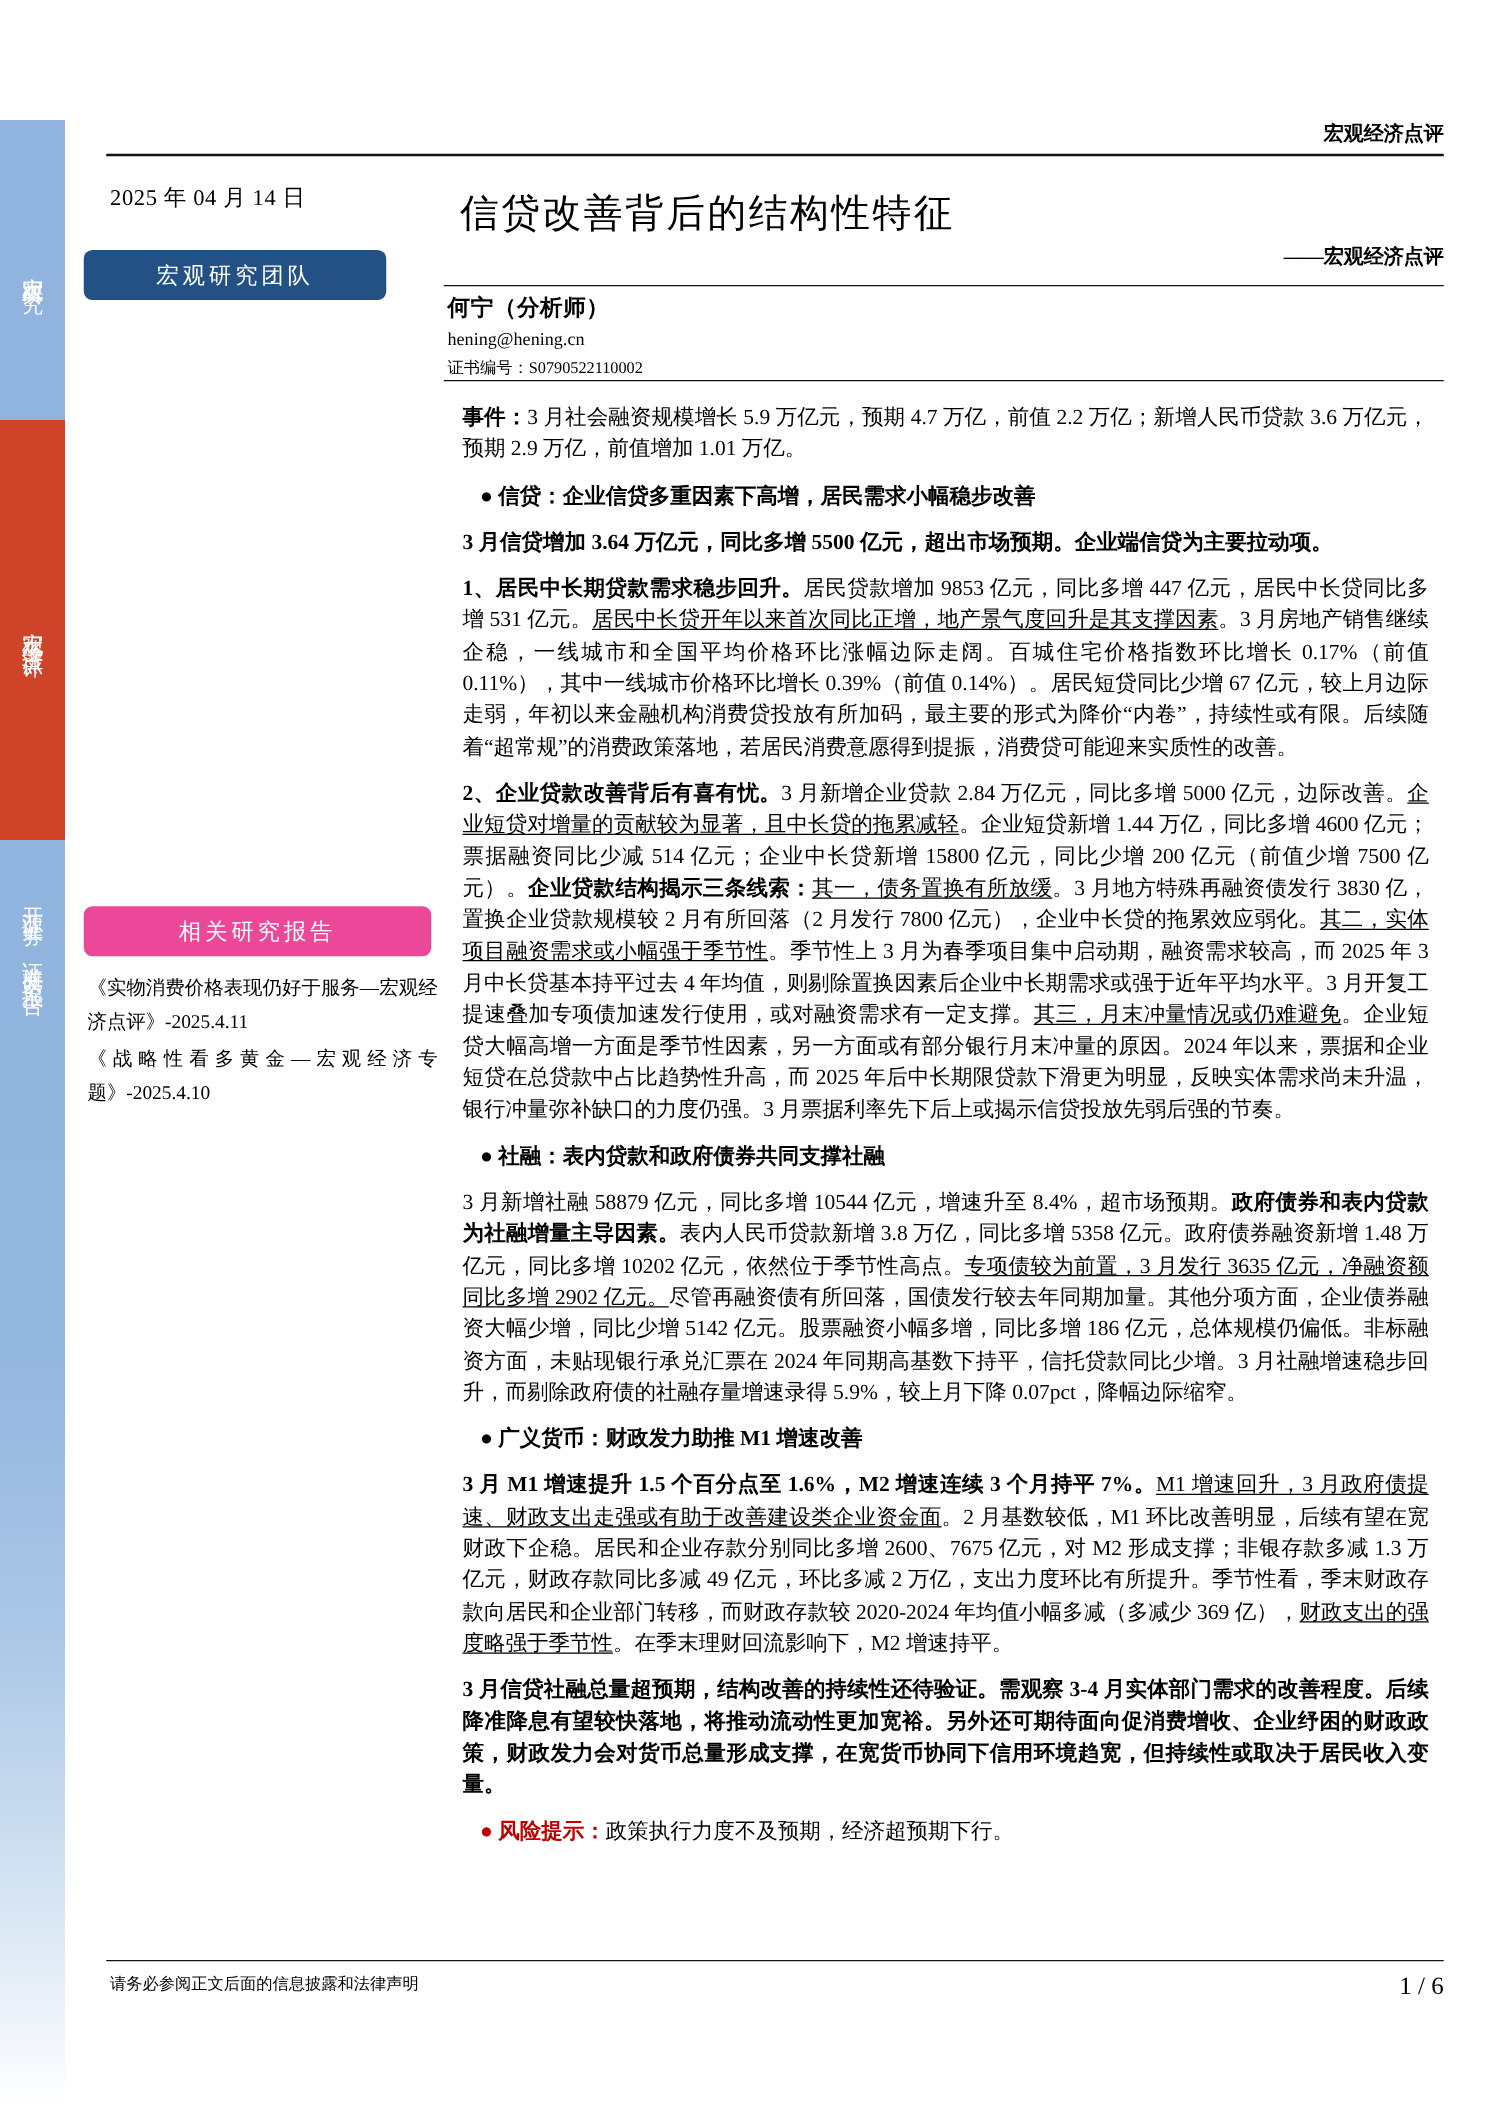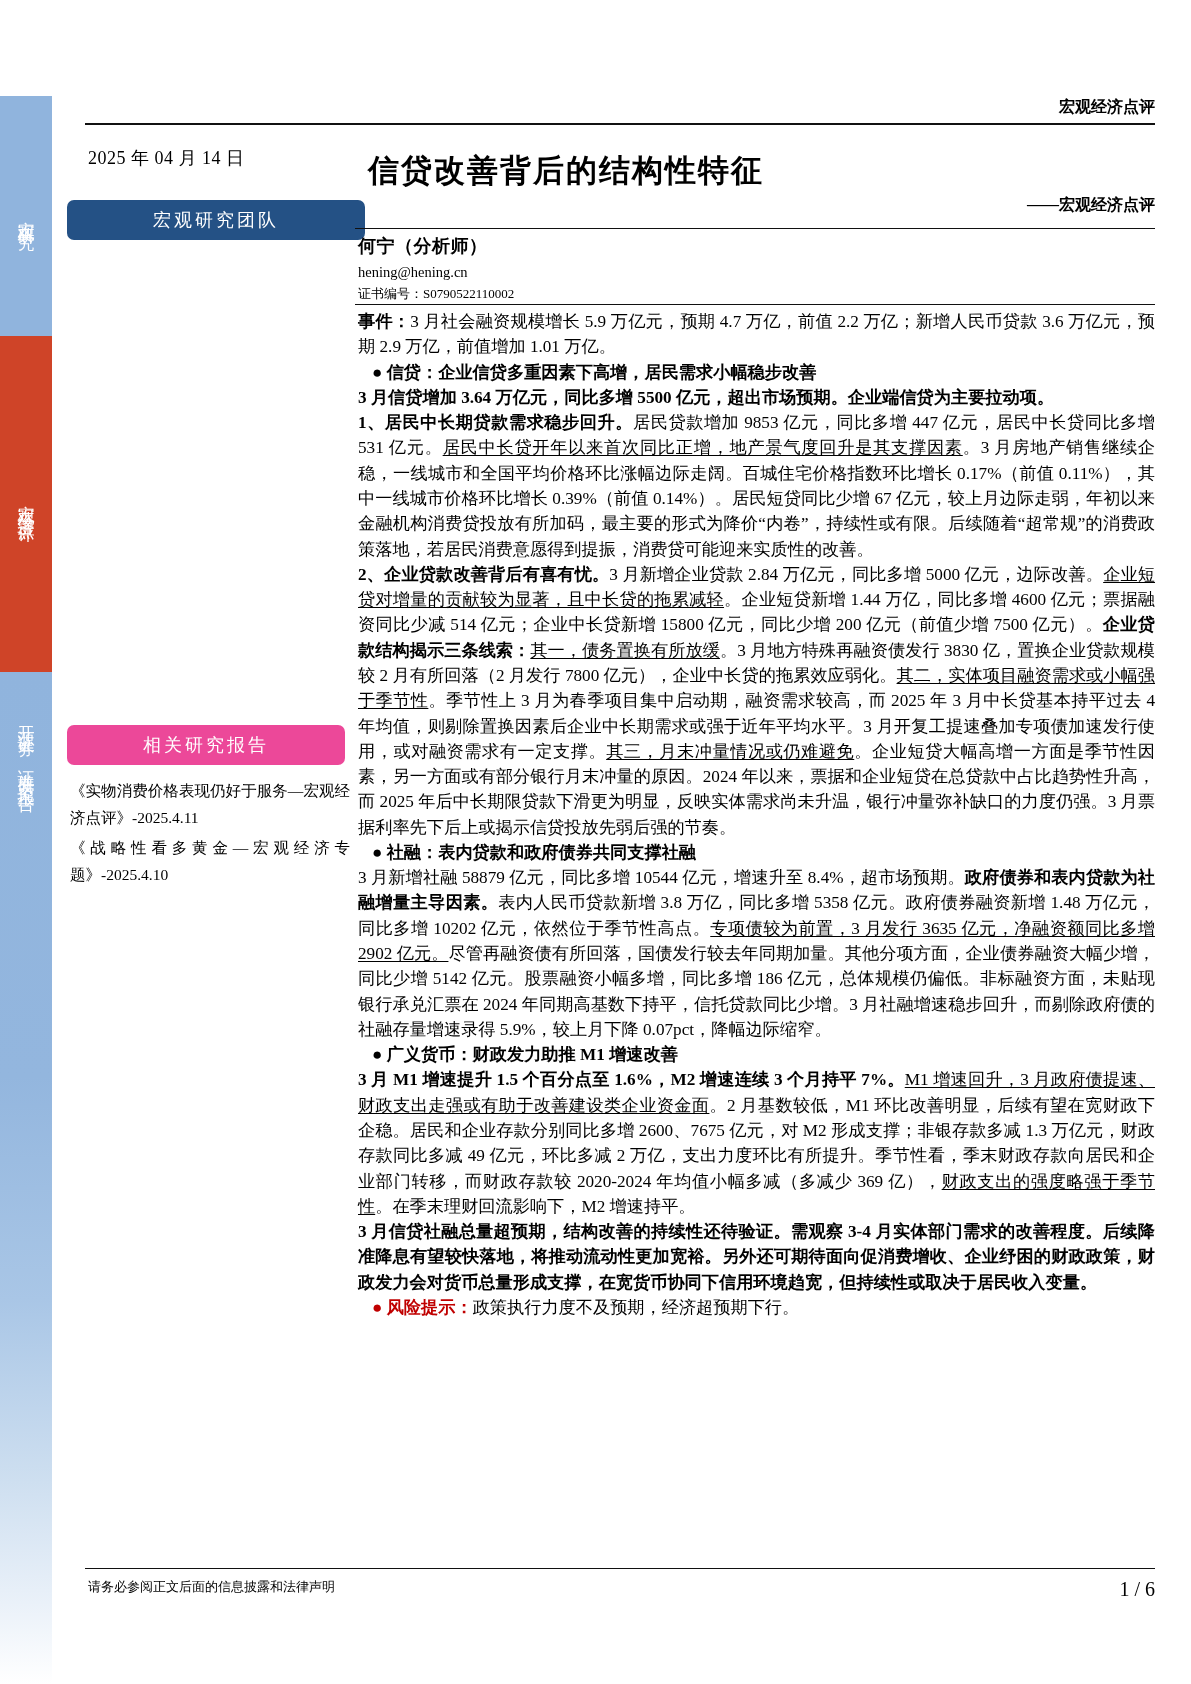--- a/index.html
+++ b/index.html
@@ -89,34 +89,34 @@
   
   .doc-date {
     position: absolute;
     left: 36px; top: 146px;
     font-size: 18px; color: #000;
     letter-spacing: 0.5px;
   }
   .team-chip {
     position: absolute;
     left: 15px; top: 200px;
-    width: 298px; height: 40px;
+    width: 242px; height: 40px;
     background: #245185;
     border-radius: 7px;
     color: #fff;
     font-size: 18px;
     display:flex; align-items:center; justify-content:center;
     letter-spacing: 3px;
   }
 
   
   .title-main {
     position: absolute;
     left: 316px; top: 150px;
-    font-size: 31px; font-weight: bold; color: #000;
+    font-size: 31px; font-weight: normal; color: #000;
     letter-spacing: 2px;
     font-family: "Liberation Serif", serif;
   }
   .title-sub {
     position: absolute;
     right: 36px; top: 195px;
     font-size: 16px; font-weight: bold; color: #000;
   }
   .rule-title {
     position: absolute;
@@ -177,21 +177,21 @@
     font-family: "Liberation Serif", serif;
   }
 
   
   .body-col {
     position: absolute;
     left: 306px; top: 309px;
     width: 797px;
   }
   .body-col p {
-    margin: 0;
+    margin: 12px;
     font-size: 17.2px;
     line-height: 1.47;
     color: #000;
     text-align: justify;
     text-justify: inter-ideograph;
     font-family: "Liberation Serif", serif;
   }
   .b { font-weight: bold; }
   .u { text-decoration: underline; text-underline-offset: 2px; }
   .red-head {

